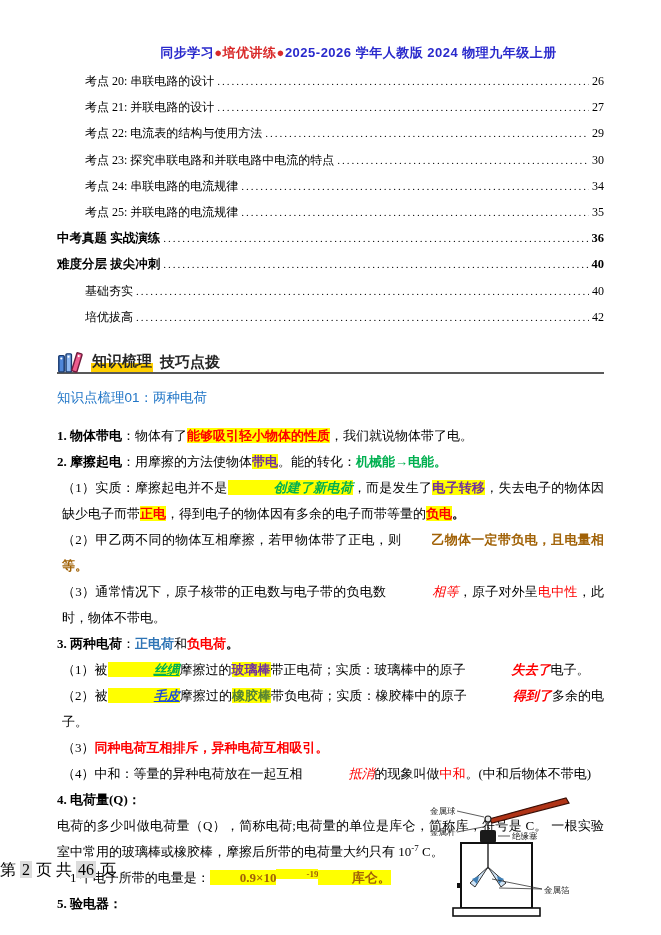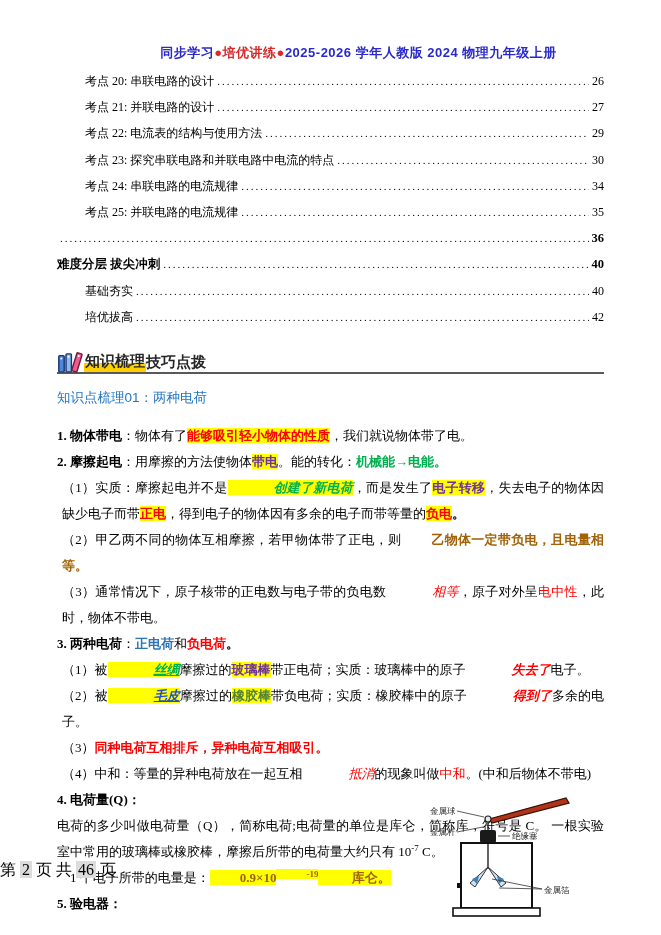--- a/index.html
+++ b/index.html
@@ -11,21 +11,21 @@
   
   .toc{position:absolute;top:68px;left:57px;right:57px;font-size:12px;}
   .toc-row{display:flex;align-items:baseline;height:26.2px;line-height:26.2px;}
   .toc-row.indent{padding-left:28px;}
   .toc-row.bold{font-weight:bold;font-size:12.5px;}
   .toc-label{white-space:nowrap;}
   .toc-dots{flex:1;overflow:hidden;white-space:nowrap;letter-spacing:2px;margin:0 3px;font-weight:normal;font-size:11px;}
   .toc-page{white-space:nowrap;}
   
   .banner{position:absolute;top:344px;left:57px;right:57px;height:28px;
-          border-bottom:2px solid #595959;display:flex;align-items:flex-end;}
+          border-bottom:2px solid #595959;display:flex;align-items:flex-end;gap:7px;}
   .banner svg{margin-bottom:-2px;}
   .banner-title{font-family:"Liberation Sans",sans-serif;font-weight:bold;font-size:15px;color:#262626;
                 line-height:20px;white-space:nowrap;}
   .banner-hl{background:linear-gradient(to bottom,transparent 55%,#ffcf00 55%);padding:0 1px 1px 1px;}
   
   .subtitle{position:absolute;top:389px;left:57px;font-family:"Liberation Sans",sans-serif;
             font-size:13.5px;color:#2176c7;}
   
   .content{position:absolute;top:423px;left:57px;right:57px;font-size:13px;line-height:26px;text-align:justify;}
   .para{margin:0;}
@@ -82,20 +82,21 @@
         <span class="toc-label">考点 24: 串联电路的电流规律</span>
         <span class="toc-dots">................................................................................................................................................................................................</span>
         <span class="toc-page">34</span>
       </div>
       <div class="toc-row indent">
         <span class="toc-label">考点 25: 并联电路的电流规律</span>
         <span class="toc-dots">................................................................................................................................................................................................</span>
         <span class="toc-page">35</span>
       </div>
       <div class="toc-row bold">
+        <span class="toc-label">中考真题 实战演练</span>
         <span class="toc-dots">................................................................................................................................................................................................</span>
         <span class="toc-page">36</span>
       </div>
       <div class="toc-row bold">
         <span class="toc-label">难度分层 拔尖冲刺</span>
         <span class="toc-dots">................................................................................................................................................................................................</span>
         <span class="toc-page">40</span>
       </div>
       <div class="toc-row indent">
         <span class="toc-label">基础夯实</span>

